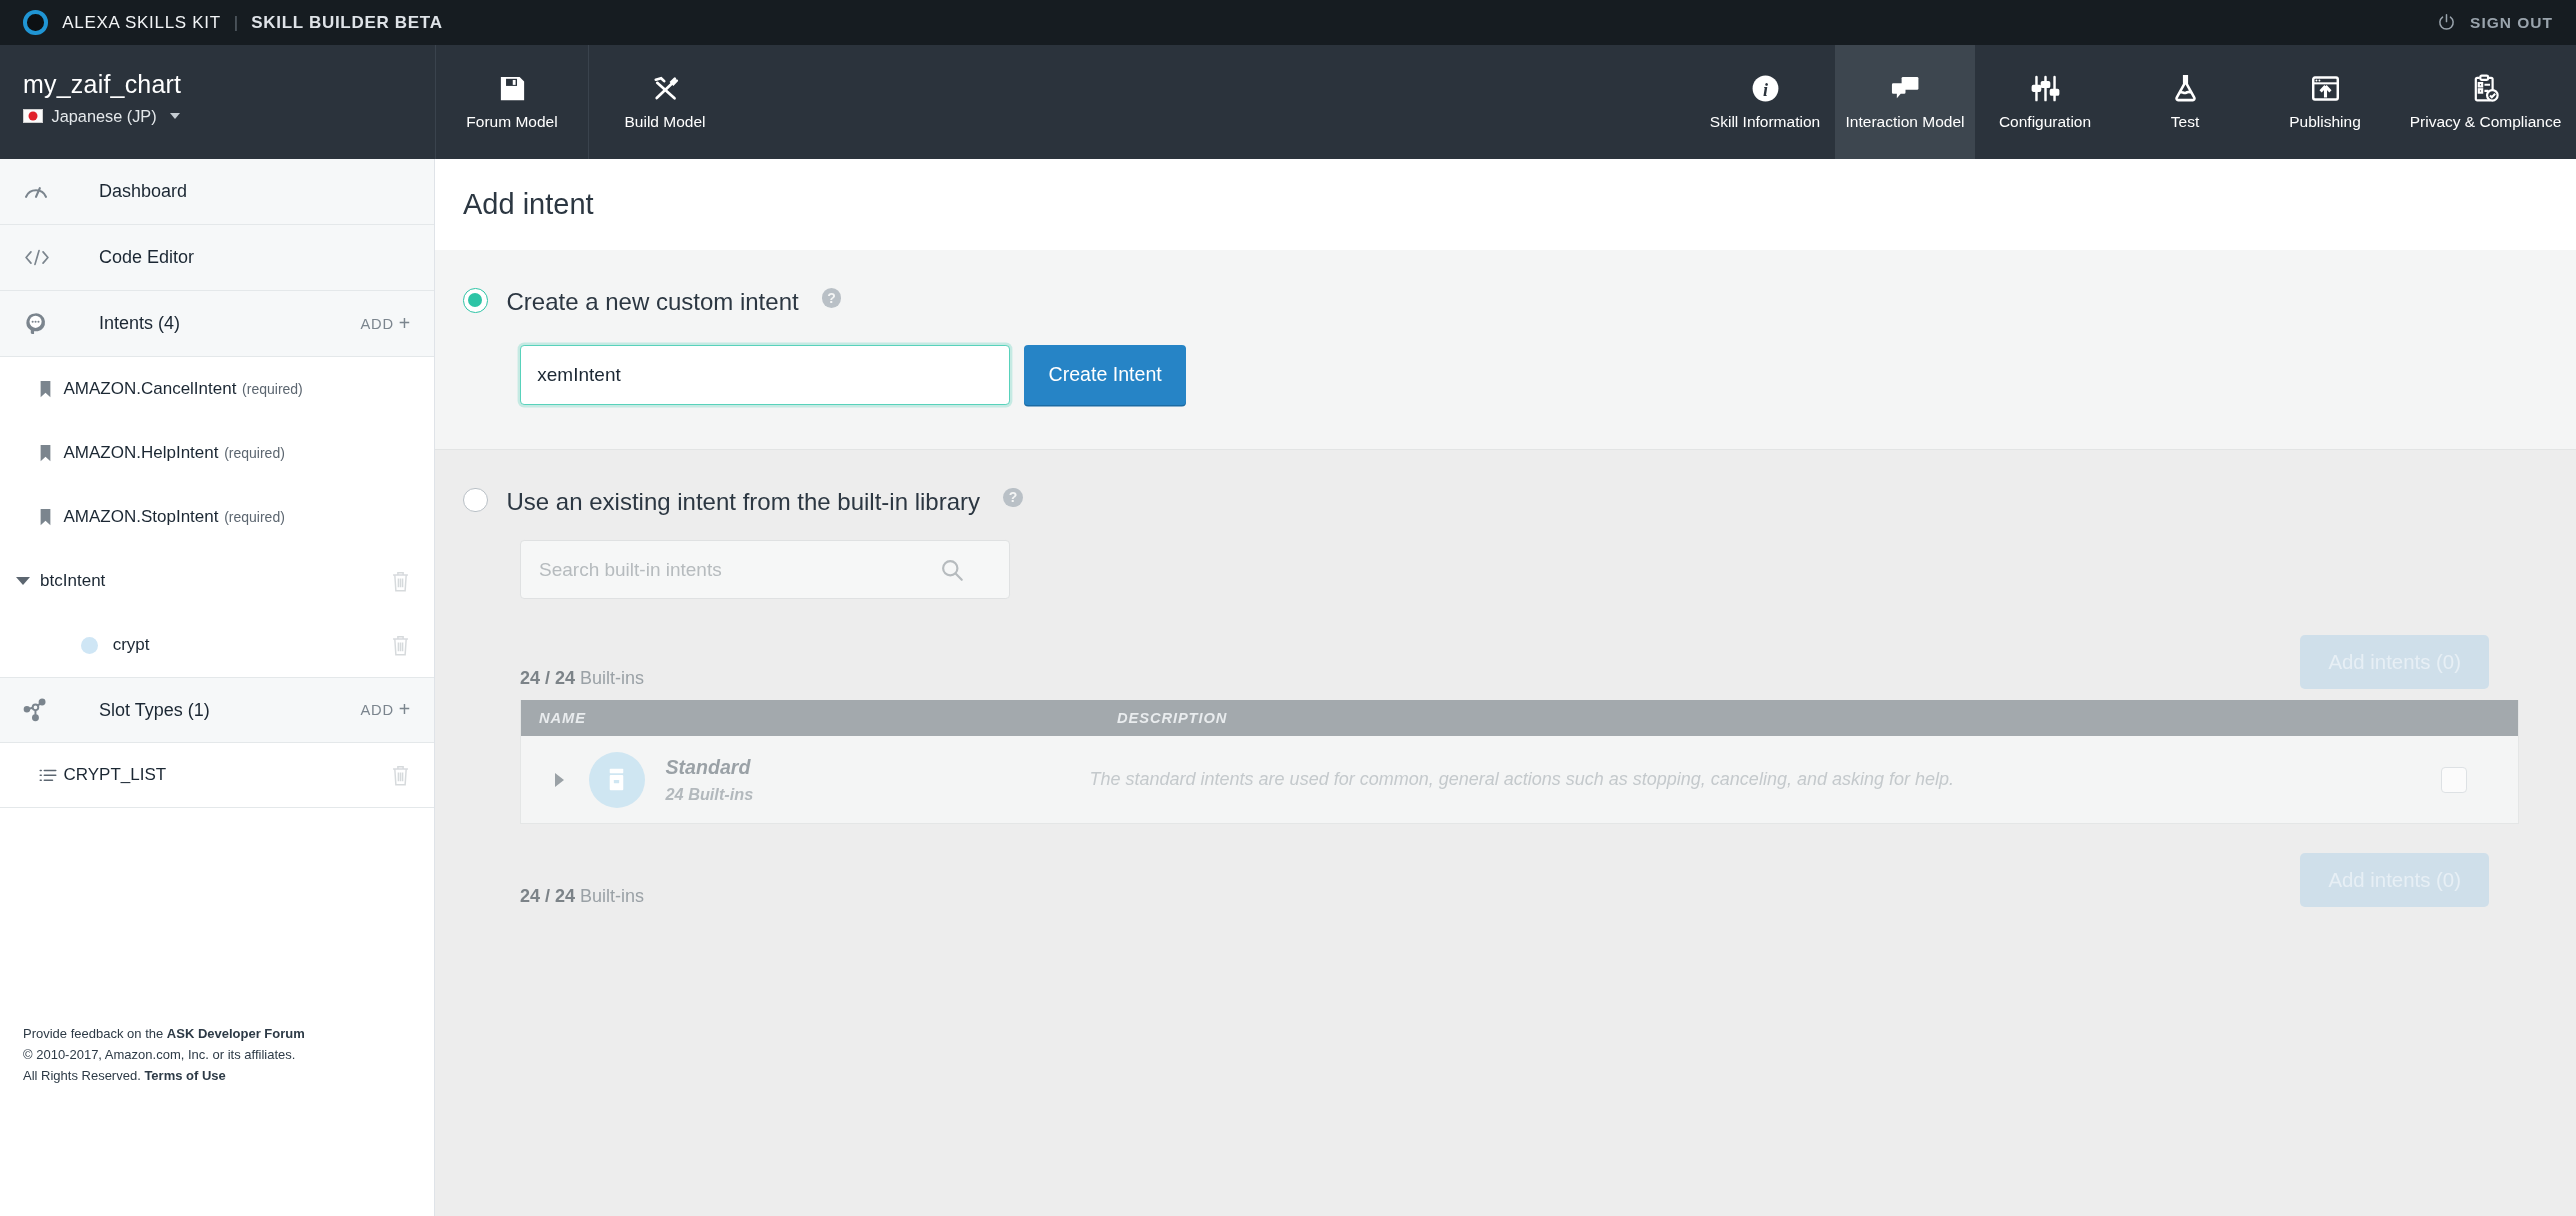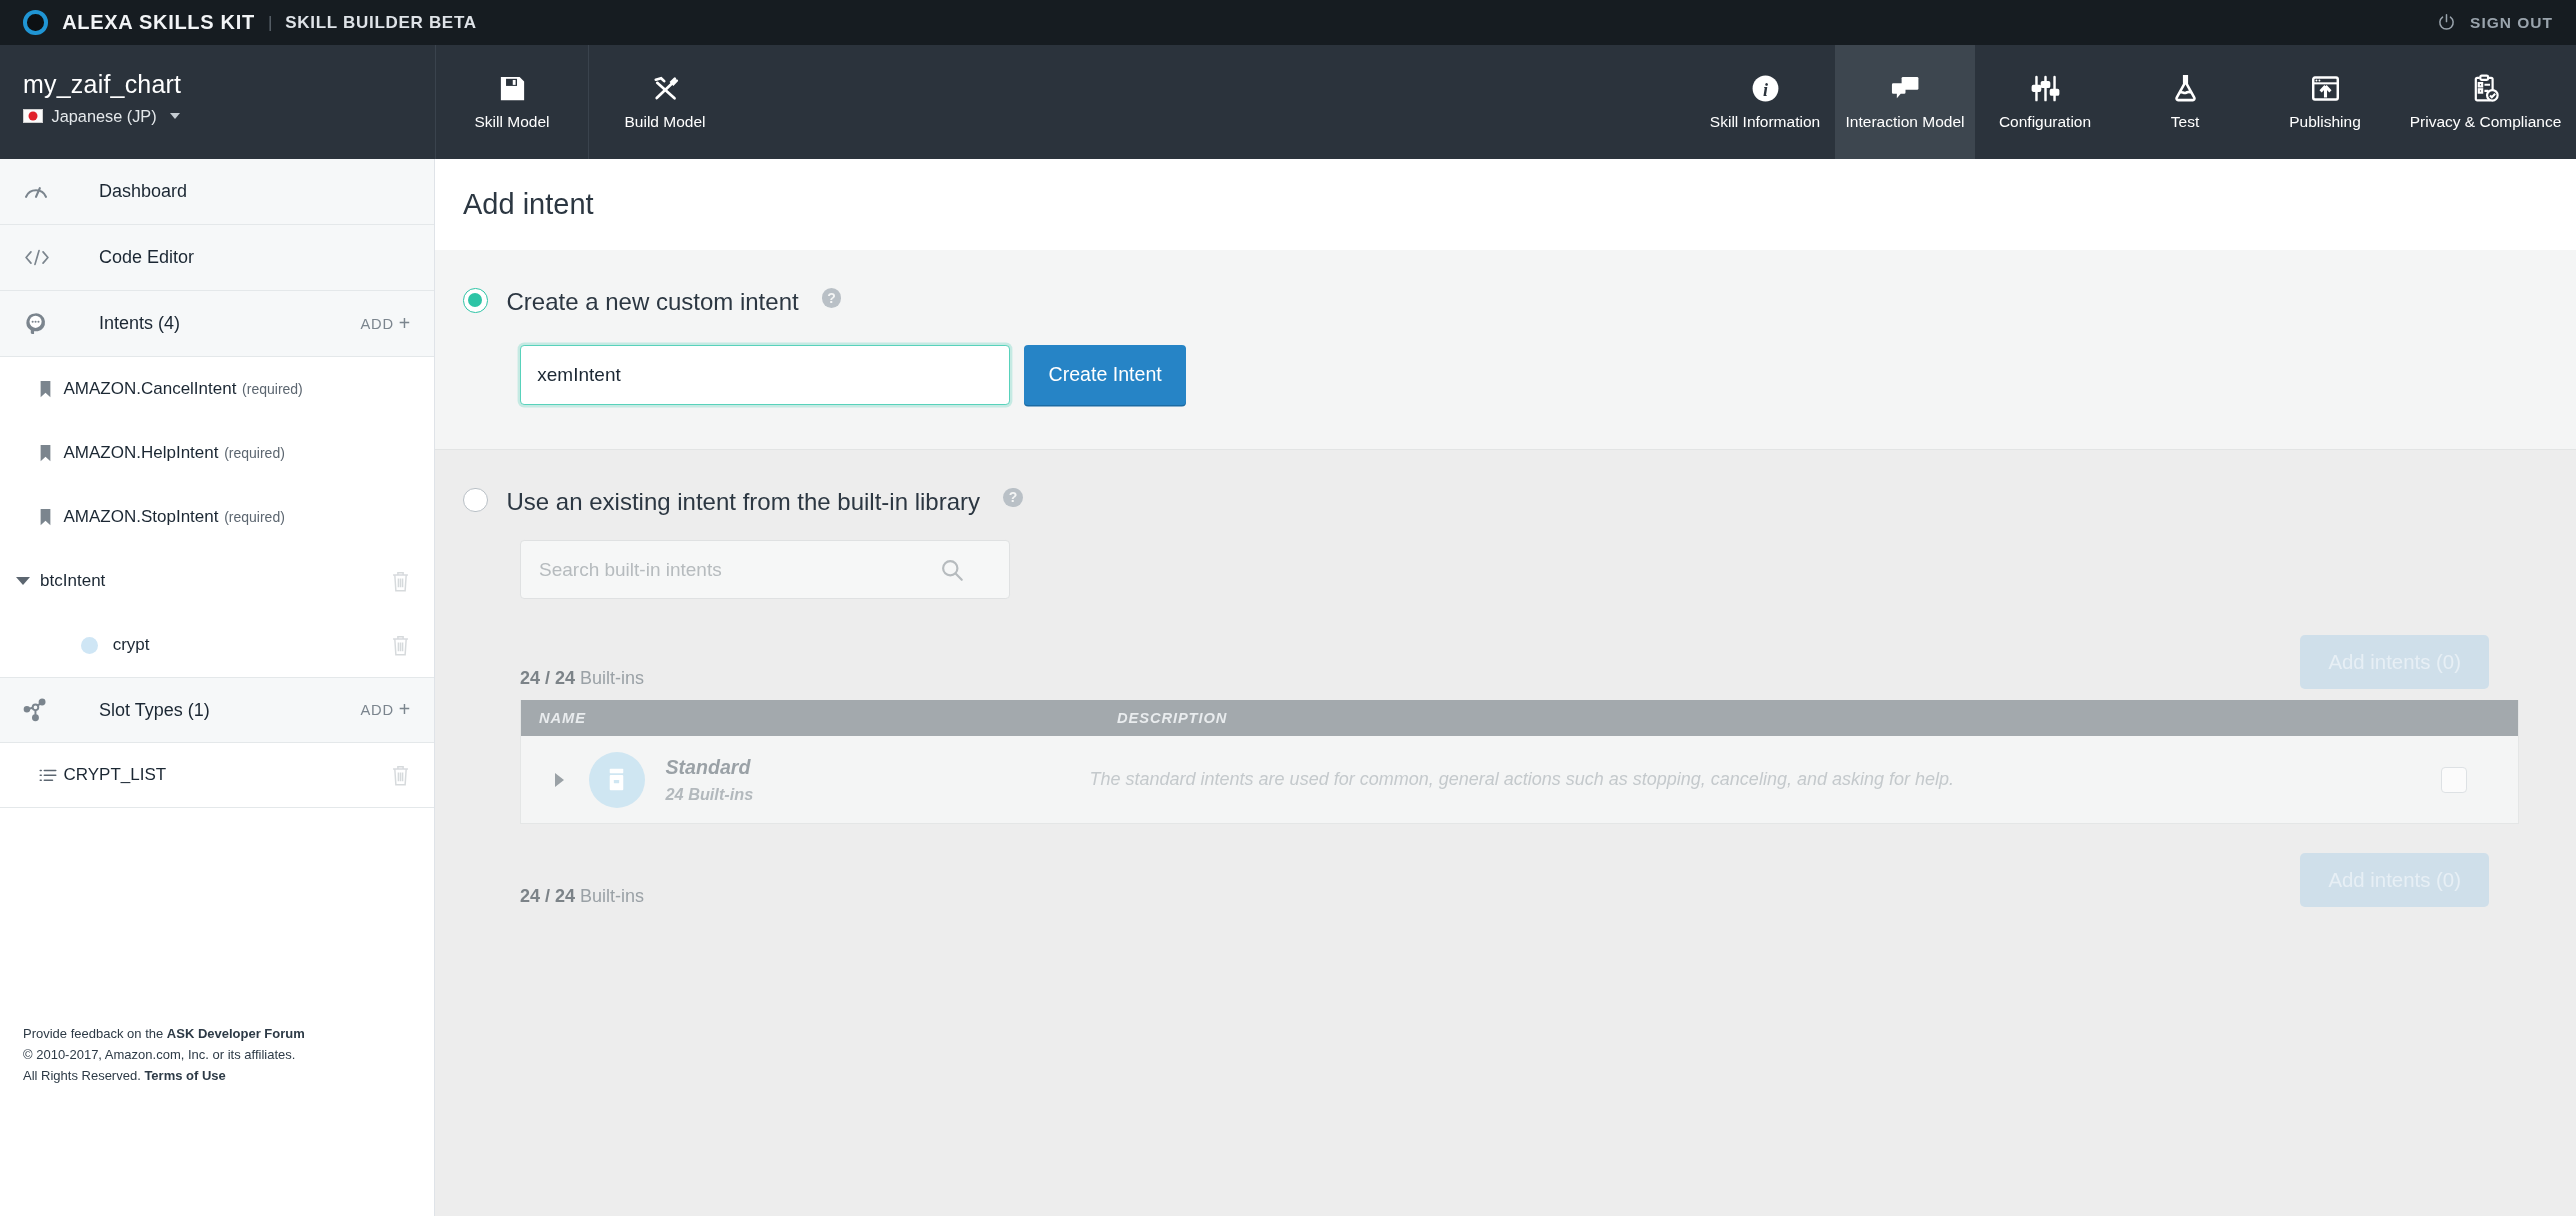--- a/index.html
+++ b/index.html
@@ -17,22 +17,22 @@
     display: flex; align-items: center;
     padding: 0 23px;
     position: relative;
   }
   .ask-logo {
     width: 24.5px; height: 24.5px; border-radius: 50%;
     border: 4.1px solid #2095d4; background: #0c1013;
     margin-right: 14.7px; flex: none;
   }
   .ask-title {
-    color: #f2f4f6; font-size: 20px; letter-spacing: 0.7px;
-    font-weight: 700;
+    color: #f2f4f6; font-size: 17px; letter-spacing: 0.7px;
+    font-weight: 400;
   }
   .ask-divider {
     color: #5c656d; font-size: 17px; margin: 0 13px; font-weight: 300;
   }
   .ask-subtitle {
     color: #dfe3e8; font-size: 17px; letter-spacing: 0.7px; font-weight: 600;
   }
   .topbar-right {
     margin-left: auto; display: flex; align-items: center; gap: 13px;
   }
@@ -281,21 +281,21 @@
   </div>
 
   <div class="hdr-btn">
     <span>
       <svg width="31" height="31" viewBox="0 0 24 24" fill="#ffffff">
         <path d="M3 3h14.5L21 6.5V21H3V3z"></path>
         <rect x="7" y="4.5" width="8.5" height="5.5" fill="#2b333c"></rect>
         <rect x="12.2" y="5.4" width="2.2" height="3.8" fill="#ffffff"></rect>
       </svg>
     </span>
-    <span class="lbl">Skill Model</span>
+    <span class="lbl">Forum Model</span>
   </div>
 
   <div class="hdr-btn">
     <span>
       <svg width="31" height="31" viewBox="0 0 24 24" fill="none" stroke="#ffffff" stroke-width="2.1" stroke-linecap="round">
         <path d="M4.5 5.2 L8.6 4 L11 6.3"></path>
         <path d="M5.6 7.6 L19 19.6"></path>
         <path d="M19.2 4.4 L16.6 7 L18.1 8.5 L20.7 5.9"></path>
         <path d="M17.4 7.8 L5.2 19.4"></path>
       </svg>

